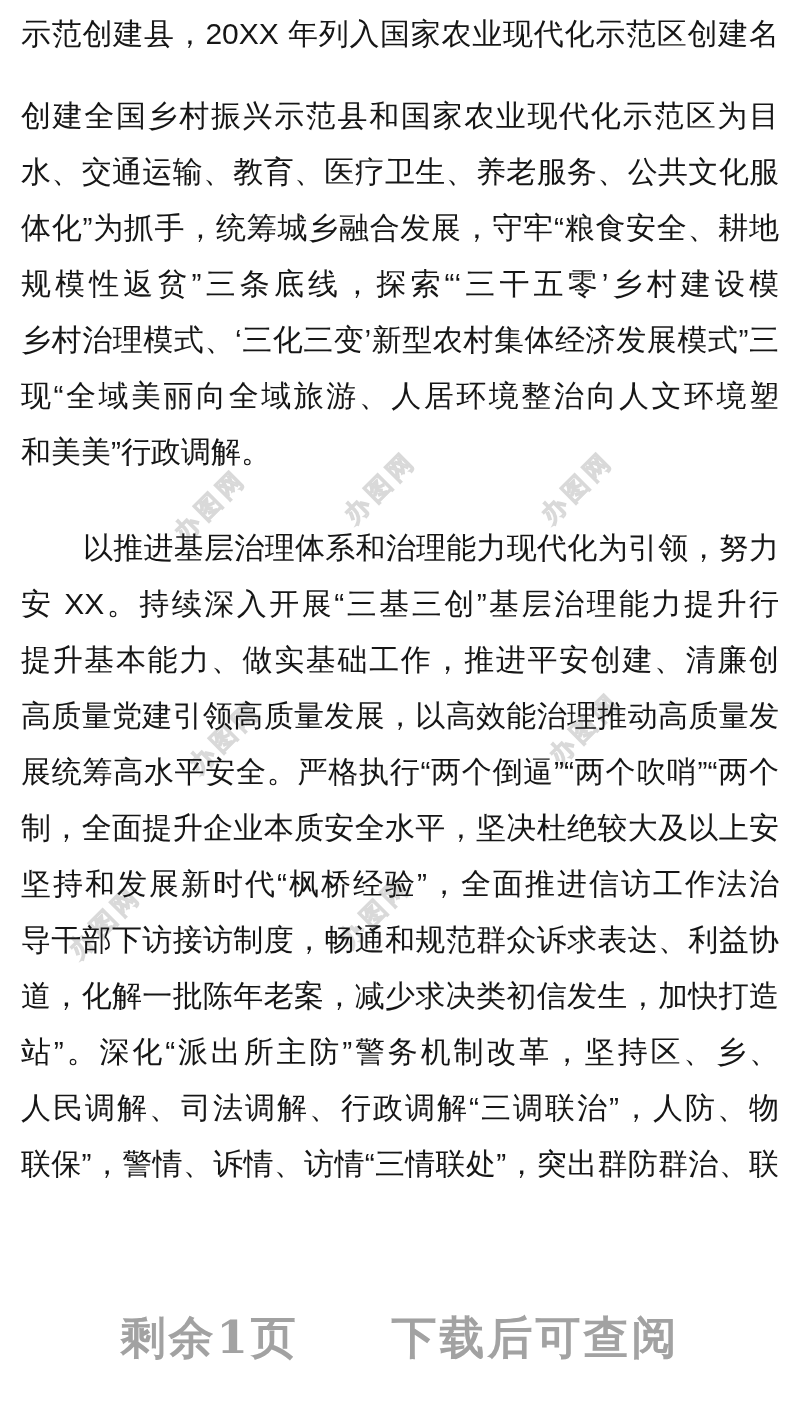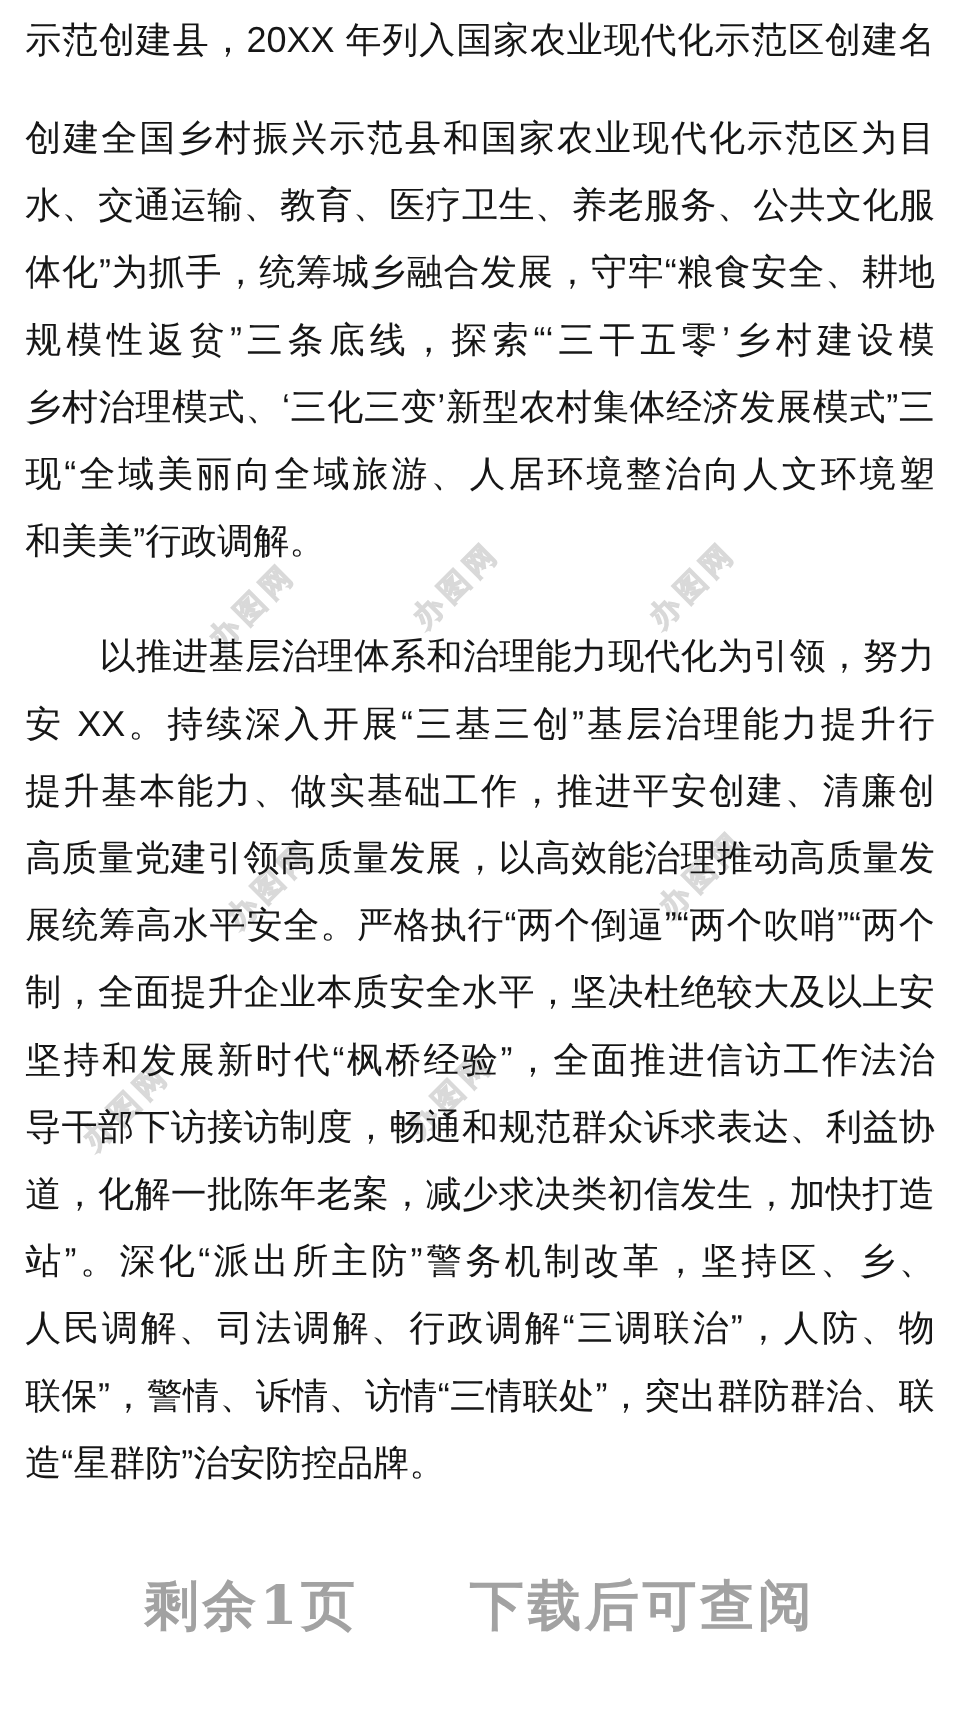--- a/index.html
+++ b/index.html
@@ -113,21 +113,20 @@
         <div class="line">提升基本能力、做实基础工作，推进平安创建、清廉创建、文明创建，以</div>
         <div class="line">高质量党建引领高质量发展，以高效能治理推动高质量发展，以高质量发</div>
         <div class="line">展统筹高水平安全。严格执行“两个倒逼”“两个吹哨”“两个闭环”机</div>
         <div class="line">制，全面提升企业本质安全水平，坚决杜绝较大及以上安全生产事故发生。</div>
         <div class="line">坚持和发展新时代“枫桥经验”，全面推进信访工作法治化，认真落实领</div>
         <div class="line">导干部下访接访制度，畅通和规范群众诉求表达、利益协调、权益保障通</div>
         <div class="line">道，化解一批陈年老案，减少求决类初信发生，加快打造区级信访“终点</div>
         <div class="line">站”。深化“派出所主防”警务机制改革，坚持区、乡、村“三级联动”，</div>
         <div class="line">人民调解、司法调解、行政调解“三调联治”，人防、物防、技防“三防</div>
         <div class="line">联保”，警情、诉情、访情“三情联处”，突出群防群治、联防联治，打</div>
-        <div class="line last">造“星群防”治安防控品牌。</div>
       </div>
   </div>
 
   <div class="banner">
     <span>剩余1页</span>
     <span class="note-gap">下载后可查阅</span>
   </div>
 
 </div>
 

